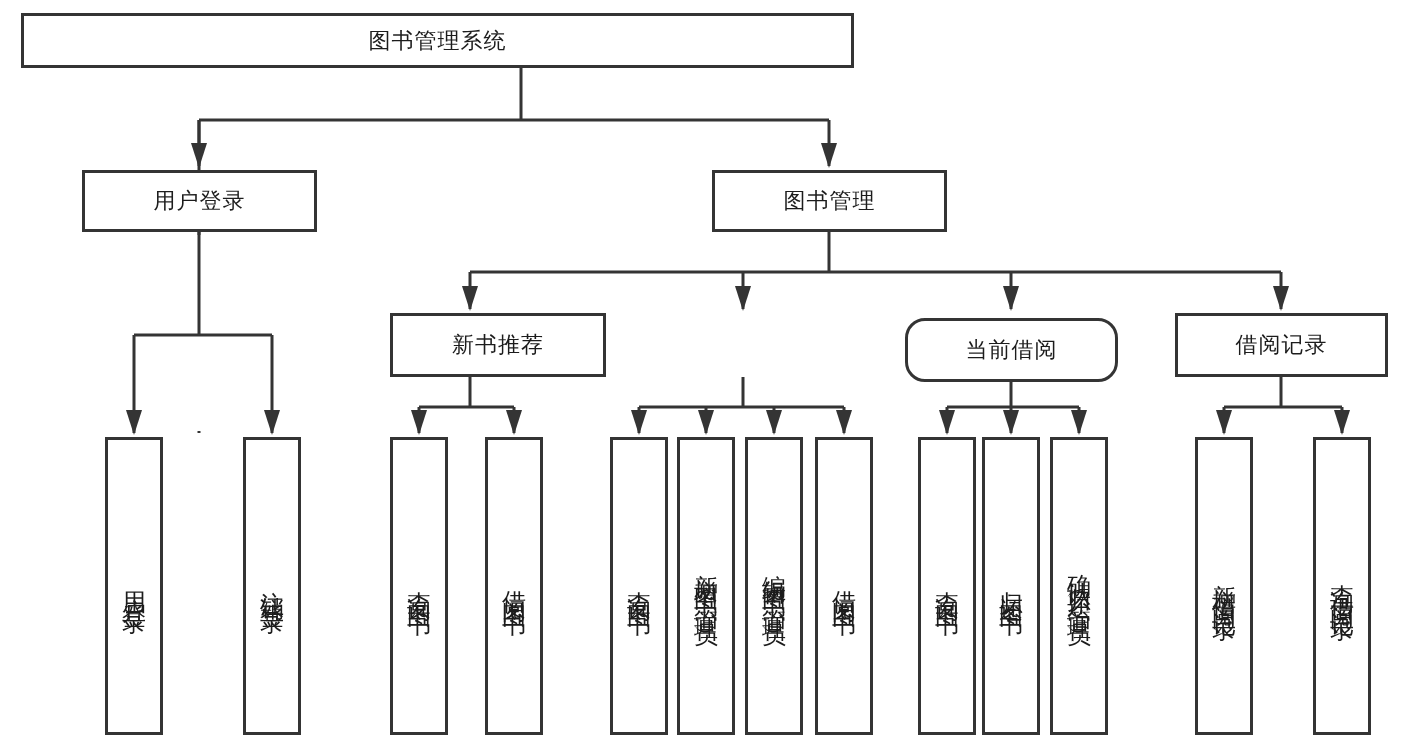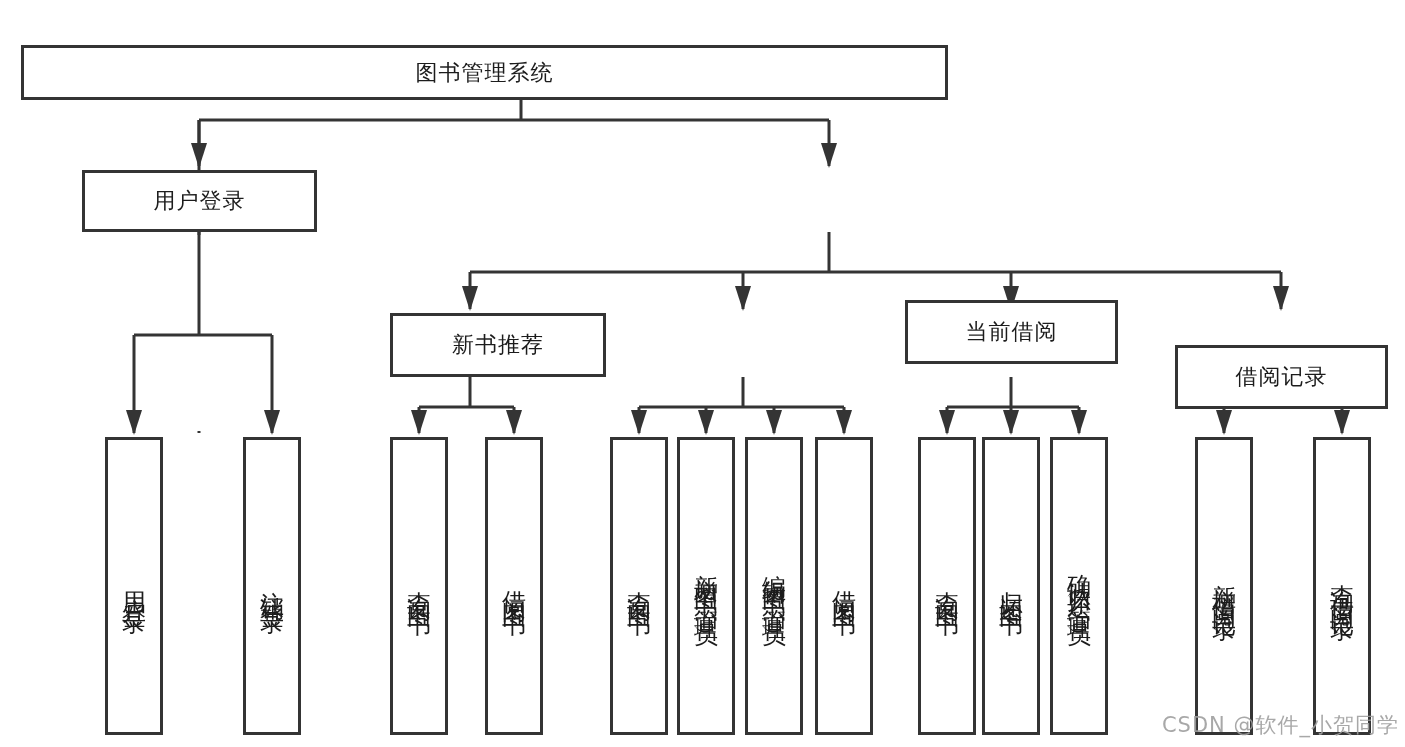--- a/index.html
+++ b/index.html
@@ -101,41 +101,41 @@
 
       <polygon points="947,435 939,410 955,410"></polygon>
       <polygon points="1011,435 1003,410 1019,410"></polygon>
       <polygon points="1079,435 1071,410 1087,410"></polygon>
 
       <polygon points="1224,435 1216,410 1232,410"></polygon>
       <polygon points="1342,435 1334,410 1350,410"></polygon>
     </g>
   </svg>
 
-  <div class="box h-box" style="left:21px; top:13px; width:927px; height:55px;margin-top:32px;">图书管理系统</div>
+  <div class="box h-box" style="left:21px; top:13px; width:833px; height:55px;">图书管理系统</div>
 
   <div class="box h-box" style="left:82px; top:170px; width:235px; height:62px;">用户登录</div>
+  <div class="box h-box" style="left:712px; top:170px; width:235px; height:62px;">图书管理</div>
 
   <div class="box h-box" style="left:362px; top:313px; width:216px; height:64px;margin-left:28px;">新书推荐</div>
-  <div class="box h-box" style="left:905px; top:300px; width:213px; height:64px;">当前借阅</div>
-  <div class="box h-box" style="left:1175px; top:313px; width:213px; height:64px;margin-top:32px;">借阅记录</div>
+  <div class="box h-box" style="left:905px; top:318px; width:213px; height:64px;border-radius:20px;">当前借阅</div>
+  <div class="box h-box" style="left:1175px; top:313px; width:213px; height:64px;">借阅记录</div>
 
   <div class="box v-box" style="left:105px; top:437px; width:58px; height:298px;">用户登录</div>
   <div class="box v-box" style="left:243px; top:437px; width:58px; height:298px;">注销登录</div>
 
   <div class="box v-box" style="left:390px; top:437px; width:58px; height:298px;">查询图书</div>
   <div class="box v-box" style="left:485px; top:437px; width:58px; height:298px;">借阅图书</div>
 
   <div class="box v-box" style="left:610px; top:437px; width:58px; height:298px;">查询图书</div>
   <div class="box v-box" style="left:677px; top:437px; width:58px; height:298px;">新增图书（管理员）</div>
   <div class="box v-box" style="left:745px; top:437px; width:58px; height:298px;">编辑图书（管理员）</div>
   <div class="box v-box" style="left:815px; top:437px; width:58px; height:298px;">借阅图书</div>
 
   <div class="box v-box" style="left:918px; top:437px; width:58px; height:298px;">查询图书</div>
   <div class="box v-box" style="left:982px; top:437px; width:58px; height:298px;">归还图书</div>
   <div class="box v-box" style="left:1050px; top:437px; width:58px; height:298px;">确认归还（管理员）</div>
 
   <div class="box v-box" style="left:1195px; top:437px; width:58px; height:298px;">新增借阅记录</div>
   <div class="box v-box" style="left:1313px; top:437px; width:58px; height:298px;">查询借阅记录</div>
 
-  <div class="watermark">CSDN @软件_小贺同学</div>
 
 </div>
 
 </body></html>

